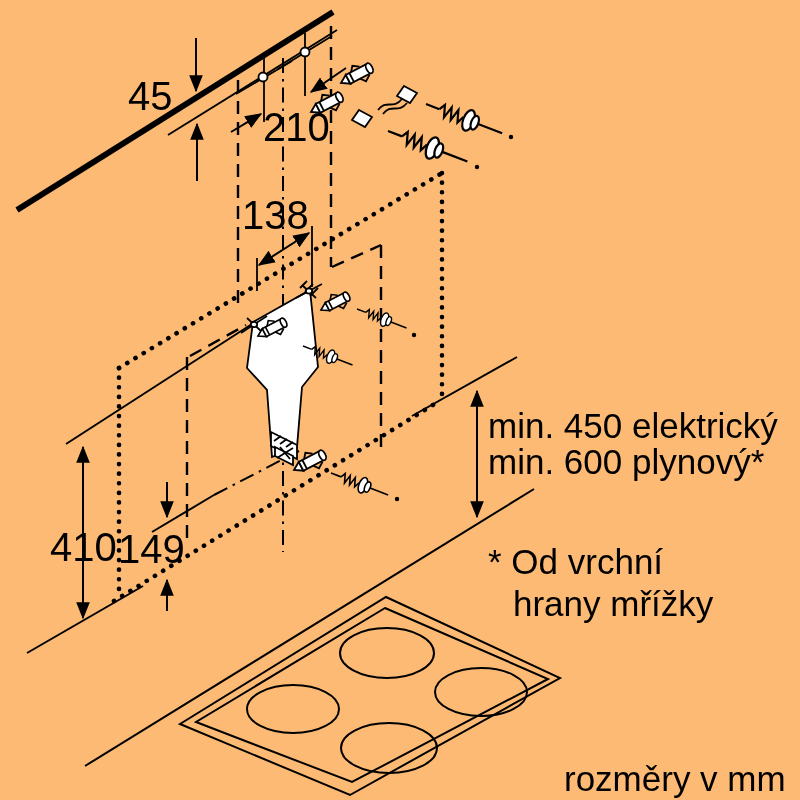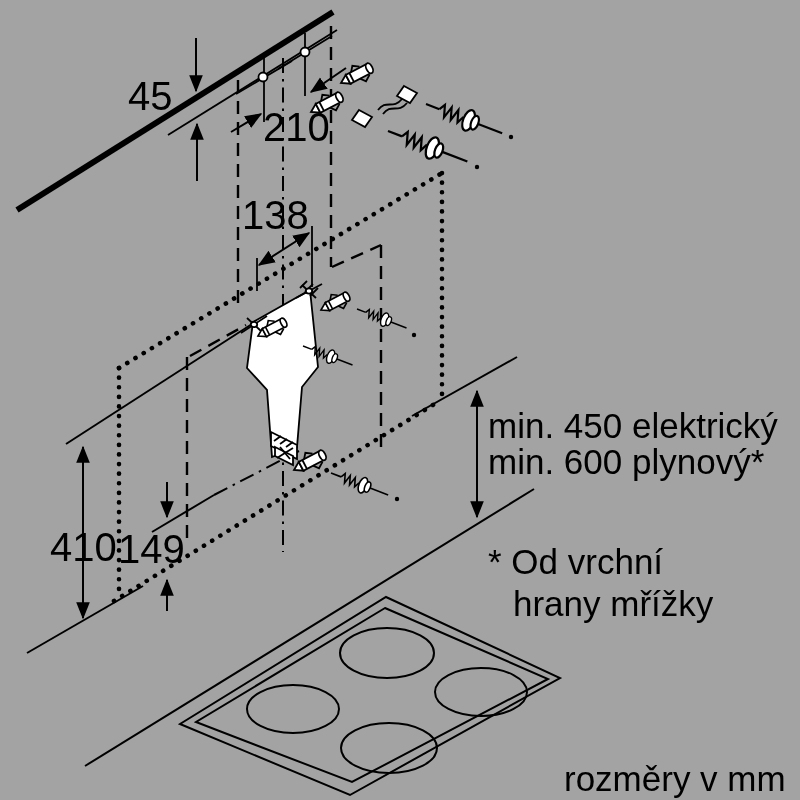--- a/index.html
+++ b/index.html
@@ -1,16 +1,16 @@
 <!DOCTYPE html>
 <html><head>
 <meta charset="utf-8">
 <style>
   html,body{margin:0;padding:0;background:#fff;}
-  .stage{position:relative;width:800px;height:800px;background:#a3a3a3;overflow:hidden;}
+  .stage{position:relative;width:800px;height:800px;background:#fdba74;overflow:hidden;}
   svg{position:absolute;left:0;top:0;}
   text{font-family:"Liberation Sans","DejaVu Sans",sans-serif;fill:#000;}
   .dim{font-size:40px;}
   .note{font-size:35px;}
   .ln{stroke:#000;stroke-width:2;fill:none;}
   .thick{stroke:#000;stroke-width:6;fill:none;}
   .thin{stroke:#000;stroke-width:1.8;fill:none;}
   .dash{stroke:#000;stroke-width:2.4;fill:none;stroke-dasharray:13 8;}
   .dashdot{stroke:#000;stroke-width:2;fill:none;stroke-dasharray:15 6 2.5 6;}
   .dots{stroke:#000;stroke-width:4.6;fill:none;stroke-linecap:round;stroke-dasharray:0.1 9.5;}

